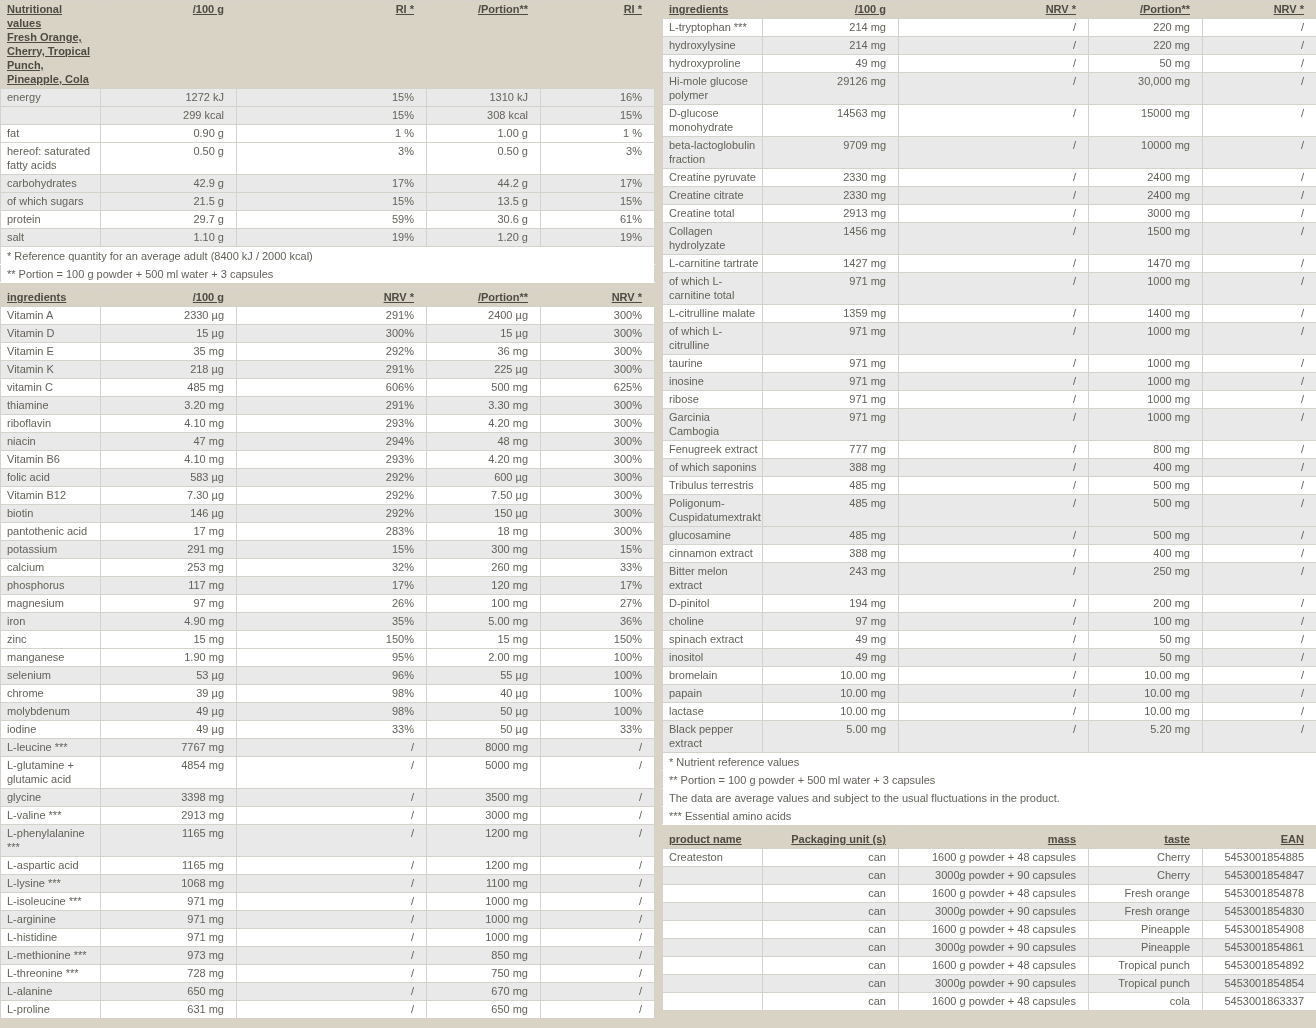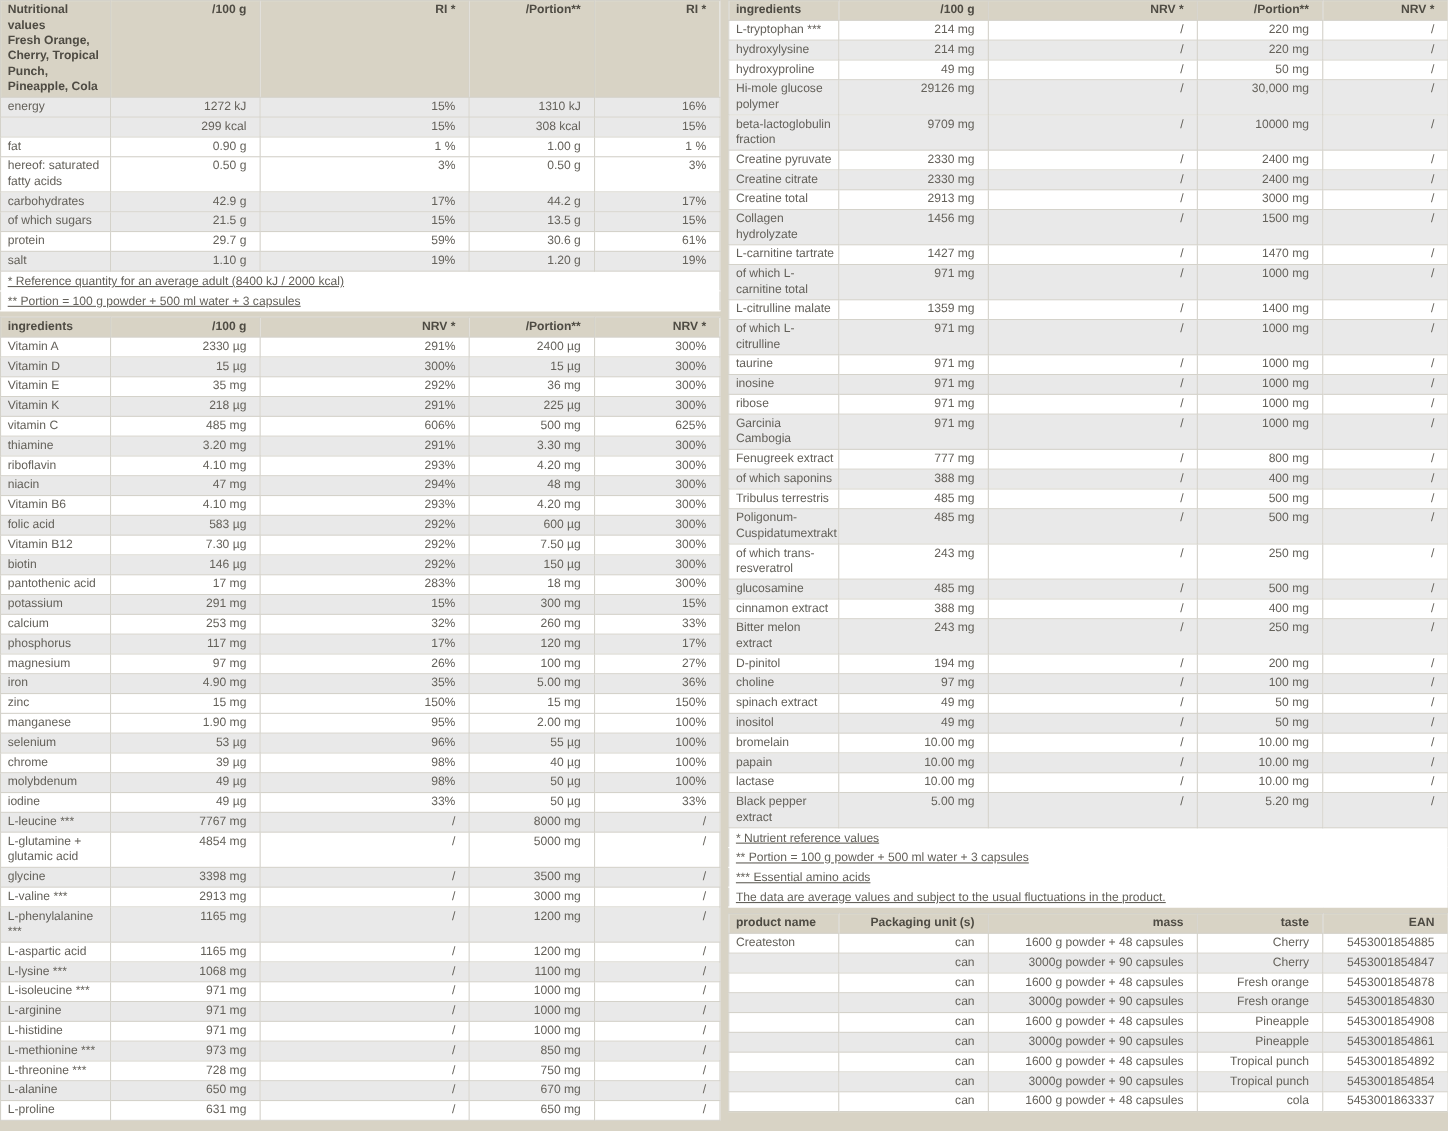--- a/index.html
+++ b/index.html
@@ -16,28 +16,28 @@
   table.data-table{
     border-collapse:collapse;table-layout:fixed;width:654px;background:var(--row-bg);
     border:1px solid var(--border);
   }
   table.data-table.mt{margin-top:5px;}
   th,td{
     border:1px solid var(--border);
     vertical-align:top;line-height:14px;overflow:hidden;
     padding:1px 12px 2px 6px;
   }
-  th{background:var(--header-bg);color:var(--header-text);font-weight:bold;text-align:right;}
+  th{background:var(--header-bg);color:var(--header-text);font-weight:bold;text-align:right;text-decoration:underline;}
   th.label{text-align:left;white-space:pre-line;padding-right:4px;}
   td.label{text-align:left;padding:1px 2px 2px 6px;}
   td.value{text-align:right;}
   tr.shaded td{background:var(--row-alt-bg);}
   tr.footnote-row td{
     background:var(--row-bg);text-align:left;padding:2px 6px 1px 6px;line-height:14px;
-    border-top-color:#ffffff;border-bottom-color:#ffffff;text-decoration:underline;
+    border-top-color:#ffffff;border-bottom-color:#ffffff;
   }
   tr.footnote-row:first-of-type td{border-top-color:var(--border);}
 </style>
 </head>
 <body>
 
 <div class="page">
 
   <div class="col">
 
@@ -458,20 +458,27 @@
             <td class="value">50 mg</td>
             <td class="value">/</td>
           </tr>
           <tr class="shaded">
             <td class="label">Hi-mole glucose polymer</td>
             <td class="value">29126 mg</td>
             <td class="value">/</td>
             <td class="value">30,000 mg</td>
             <td class="value">/</td>
           </tr>
+          <tr>
+            <td class="label">D-glucose monohydrate</td>
+            <td class="value">14563 mg</td>
+            <td class="value">/</td>
+            <td class="value">15000 mg</td>
+            <td class="value">/</td>
+          </tr>
           <tr class="shaded">
             <td class="label">beta-lactoglobulin fraction</td>
             <td class="value">9709 mg</td>
             <td class="value">/</td>
             <td class="value">10000 mg</td>
             <td class="value">/</td>
           </tr>
           <tr>
             <td class="label">Creatine pyruvate</td>
             <td class="value">2330 mg</td>
@@ -577,27 +584,20 @@
             <td class="value">500 mg</td>
             <td class="value">/</td>
           </tr>
           <tr class="shaded">
             <td class="label">Poligonum-Cuspidatumextrakt</td>
             <td class="value">485 mg</td>
             <td class="value">/</td>
             <td class="value">500 mg</td>
             <td class="value">/</td>
           </tr>
-          <tr>
-            <td class="label">of which trans-resveratrol</td>
-            <td class="value">243 mg</td>
-            <td class="value">/</td>
-            <td class="value">250 mg</td>
-            <td class="value">/</td>
-          </tr>
           <tr class="shaded">
             <td class="label">glucosamine</td>
             <td class="value">485 mg</td>
             <td class="value">/</td>
             <td class="value">500 mg</td>
             <td class="value">/</td>
           </tr>
           <tr>
             <td class="label">cinnamon extract</td>
             <td class="value">388 mg</td>
@@ -668,24 +668,24 @@
             <td class="value">5.20 mg</td>
             <td class="value">/</td>
           </tr>
           <tr class="footnote-row">
             <td colspan="5">* Nutrient reference values</td>
           </tr>
           <tr class="footnote-row">
             <td colspan="5">** Portion = 100 g powder + 500 ml water + 3 capsules</td>
           </tr>
           <tr class="footnote-row">
+            <td colspan="5">The data are average values and subject to the usual fluctuations in the product.</td>
+          </tr>
+          <tr class="footnote-row">
             <td colspan="5">*** Essential amino acids</td>
-          </tr>
-          <tr class="footnote-row">
-            <td colspan="5">The data are average values and subject to the usual fluctuations in the product.</td>
           </tr>
         </tbody>
     </table>
 
     <table class="data-table mt">
       <colgroup>
         <col style="width:100px">
           <col style="width:136px">
           <col style="width:190px">
         <col style="width:114px">

